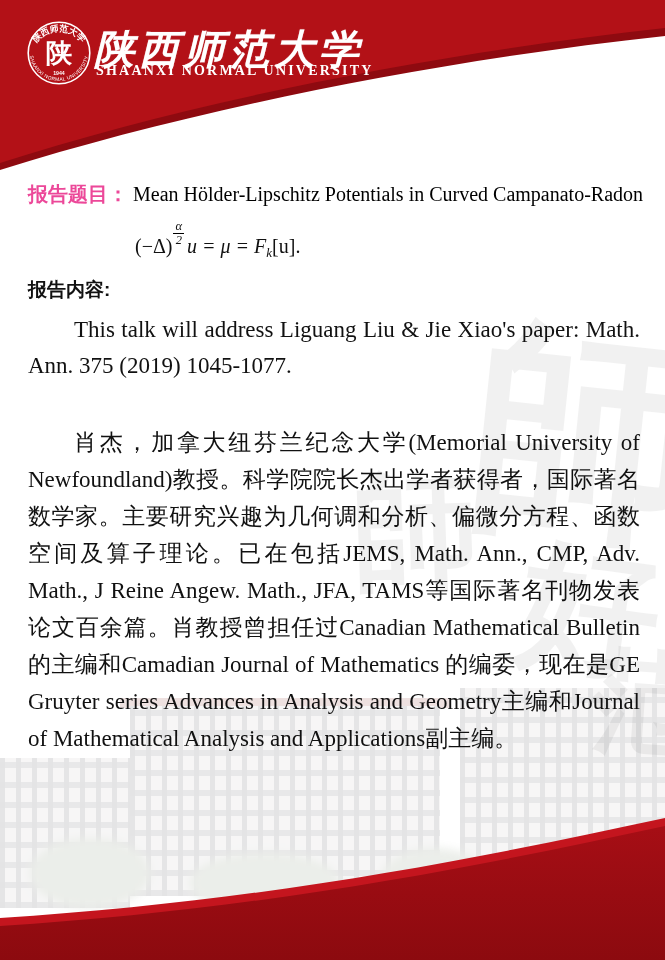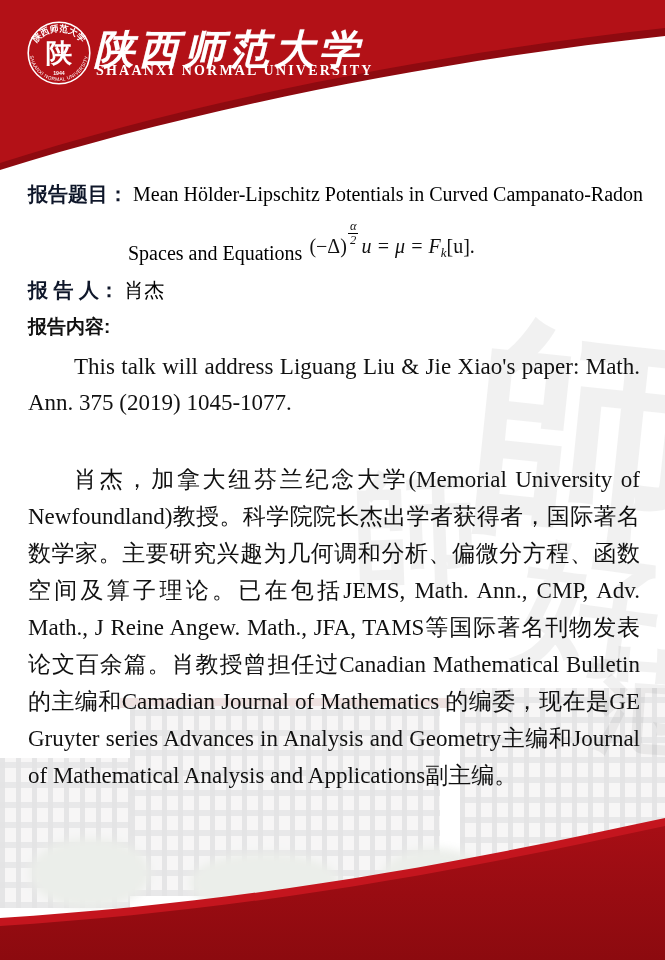--- a/index.html
+++ b/index.html
@@ -42,21 +42,21 @@
   
   .watermark{position:absolute;z-index:1;color:rgba(0,0,0,0.055);
     font-family:"Liberation Serif", serif;font-weight:bold;pointer-events:none;line-height:1;}
   .wm1{left:472px;top:322px;font-size:230px;transform:rotate(6deg);}
   .wm2{left:352px;top:468px;font-size:128px;transform:rotate(-2deg);}
   .wm3{left:520px;top:540px;font-size:140px;transform:rotate(8deg);}
   .wm4{left:588px;top:648px;font-size:110px;transform:rotate(4deg);}
   
   .content{position:absolute;left:28px;top:183px;width:612px;z-index:2;}
   .row{margin:0 0 15px 0;font-size:20px;line-height:22px;white-space:nowrap;}
-  .lbl{font-weight:bold;font-family:"Liberation Sans", sans-serif;color:#0f172a;}
+  .lbl{font-weight:bold;font-family:"Liberation Sans", sans-serif;color:#ec4899;}
   .val{font-family:"Liberation Serif", serif;color:#000;text-align:center;}
   .title-line2{margin:8px 0 13px 0;padding-left:100px;font-size:20px;line-height:26px;
     display:flex;align-items:flex-end;white-space:nowrap;}
   .math{font-family:"Liberation Serif", serif;}
   .it{font-style:italic;}
   .sup-frac{display:inline-block;text-align:center;vertical-align:9px;font-size:12.5px;
     line-height:1.05;font-style:italic;margin:0 3px 0 1px;}
   .sup-frac .num{display:block;border-bottom:1px solid #000;padding:0 2px;}
   .sub{font-size:13px;font-style:italic;vertical-align:-4px;}
   .heading{font-weight:bold;font-family:"Liberation Sans", sans-serif;font-size:19px;
@@ -108,30 +108,25 @@
 <div class="brand-en">SHAANXI NORMAL UNIVERSITY</div>
 
 <div class="content">
 
   <div class="row">
     <span class="lbl">报告题目：</span>
     <span class="val">Mean Hölder-Lipschitz Potentials in Curved Campanato-Radon</span>
   </div>
 
   <div class="title-line2">
-    <span class="val">Spaces and Equations</span>
     <span class="math" style="margin-left:7px;">
       <span>(−Δ)</span><span class="sup-frac"><span class="num">α</span><span>2</span></span><span class="it">u = μ = F</span><span class="sub">k</span><span>[u].</span>
     </span>
   </div>
 
-  <div class="row">
-    <span class="lbl">报 告 人：</span>
-    <span class="val">肖杰</span>
-  </div>
 
 
 
 
   <div class="heading">报告内容:</div>
   <p class="para">This talk will address Liguang Liu &amp; Jie Xiao's paper: Math. Ann. 375 (2019) 1045-1077.</p>
 
   <p class="para bio">肖杰，加拿大纽芬兰纪念大学(Memorial University of Newfoundland)教授。科学院院长杰出学者获得者，国际著名数学家。主要研究兴趣为几何调和分析、偏微分方程、函数空间及算子理论。已在包括JEMS, Math. Ann., CMP, Adv. Math., J Reine Angew. Math., JFA, TAMS等国际著名刊物发表论文百余篇。肖教授曾担任过Canadian Mathematical Bulletin的主编和Camadian Journal of Mathematics 的编委，现在是GE Gruyter series Advances in Analysis and Geometry主编和Journal of Mathematical Analysis and Applications副主编。</p>
 
 </div>

